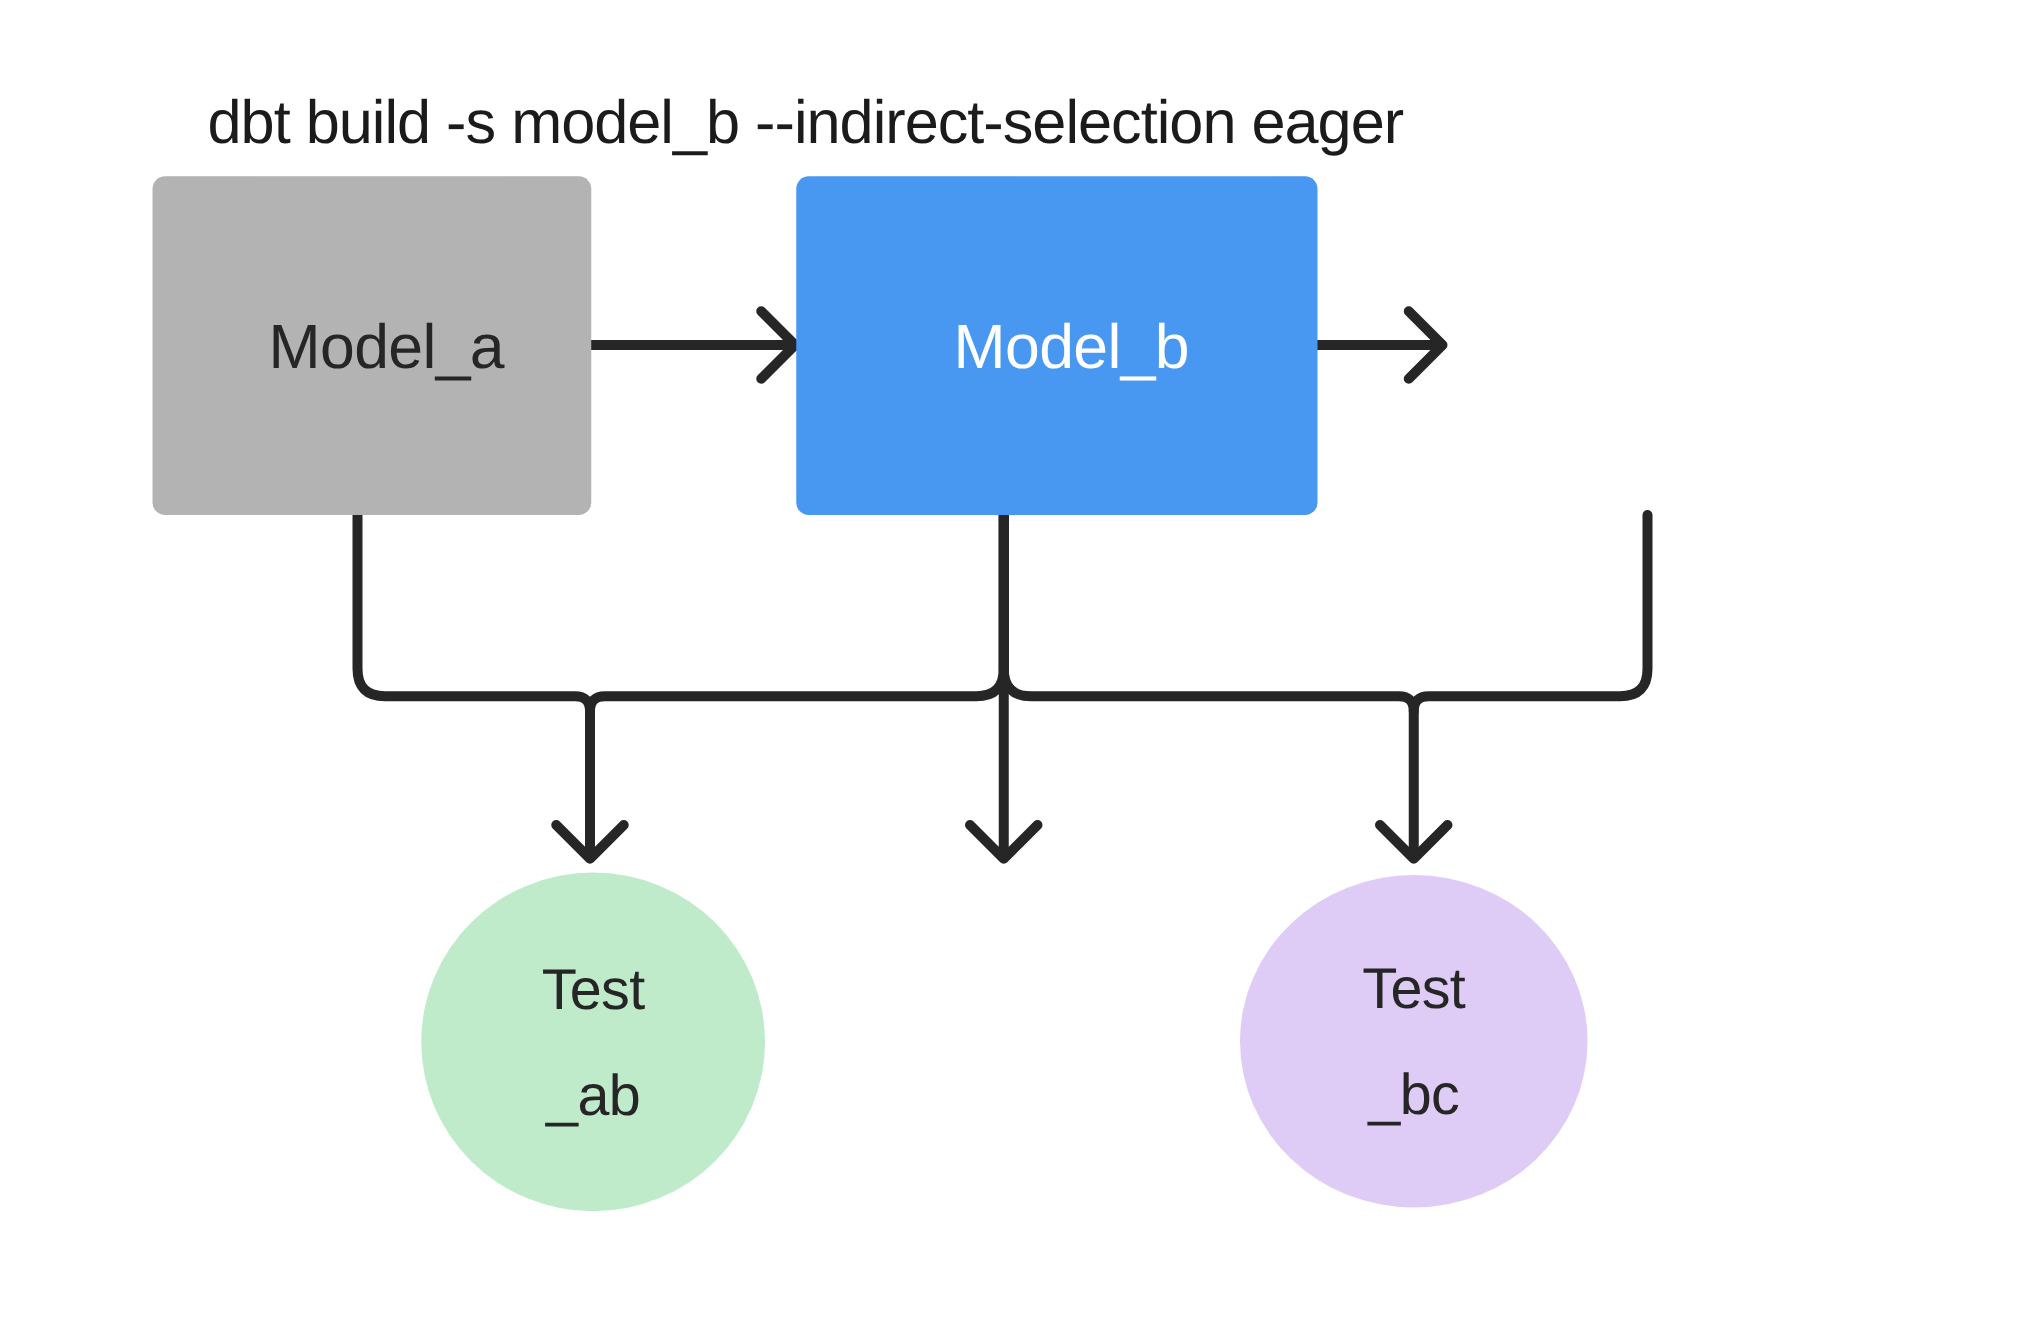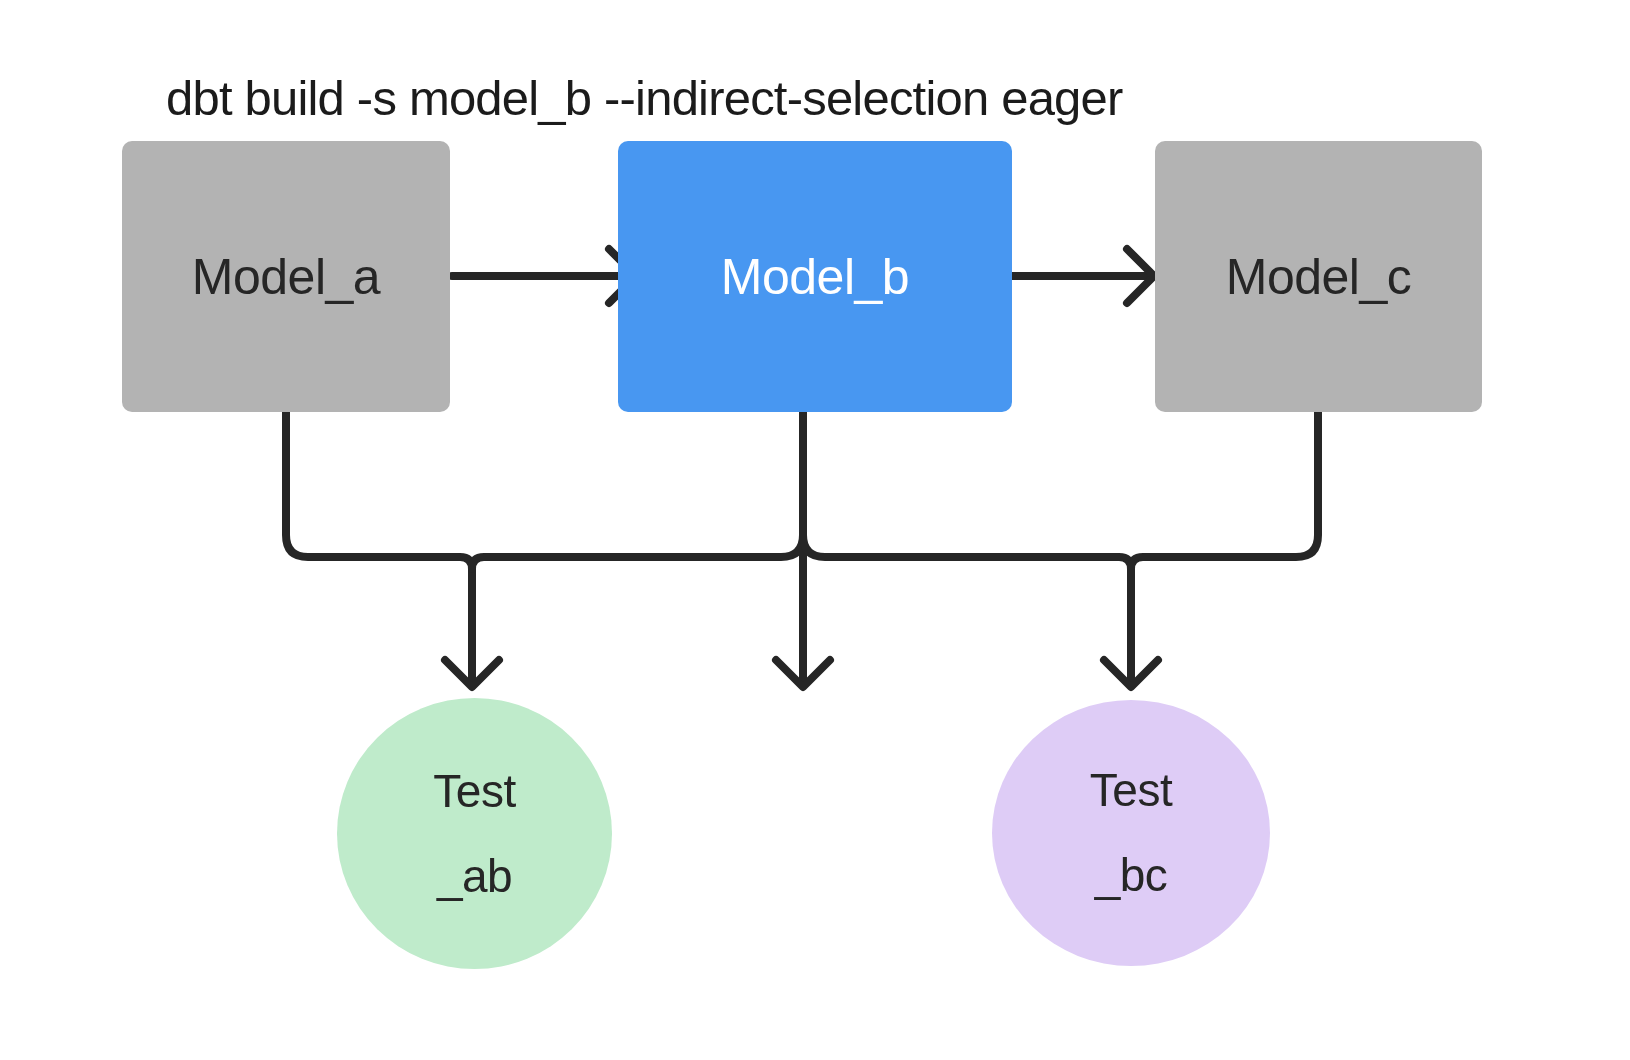--- a/index.html
+++ b/index.html
@@ -32,24 +32,25 @@
     width: 328px;
     height: 271px;
     border-radius: 10px;
     display: flex;
     align-items: center;
     justify-content: center;
     font-size: 50px;
     letter-spacing: -0.5px;
     color: var(--model-text, #262626);
     background: var(--model-default-bg, #b3b3b3);
+    padding-left: 23px;
   }
   #node-model-a { left: 122px; }
   #node-model-b {
-    left: 618px;
+    left: 637px;
     width: 394px;
     background: var(--model-selected-bg, #4897f1);
     color: var(--model-selected-text, #ffffff);
   }
   #node-model-c { left: 1155px; width: 327px; }
   .test-circle {
     position: absolute;
     border-radius: 50%;
     display: flex;
     flex-direction: column;
@@ -121,23 +122,20 @@
   </svg>
 
   <div class="model-box" id="node-model-a">
     <span>Model_a</span>
   </div>
 
   <div class="model-box" id="node-model-b">
     <span>Model_b</span>
   </div>
 
-  <div class="model-box" id="node-model-c">
-    <span>Model_c</span>
-  </div>
 
   <div class="test-circle" id="node-test-ab">
     <div>Test</div>
     <div>_ab</div>
   </div>
 
 
   <div class="test-circle" id="node-test-bc">
     <div>Test</div>
     <div>_bc</div>

